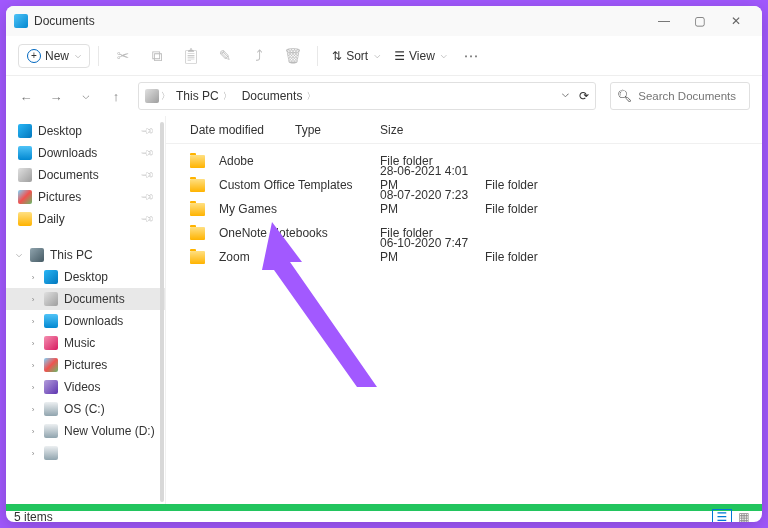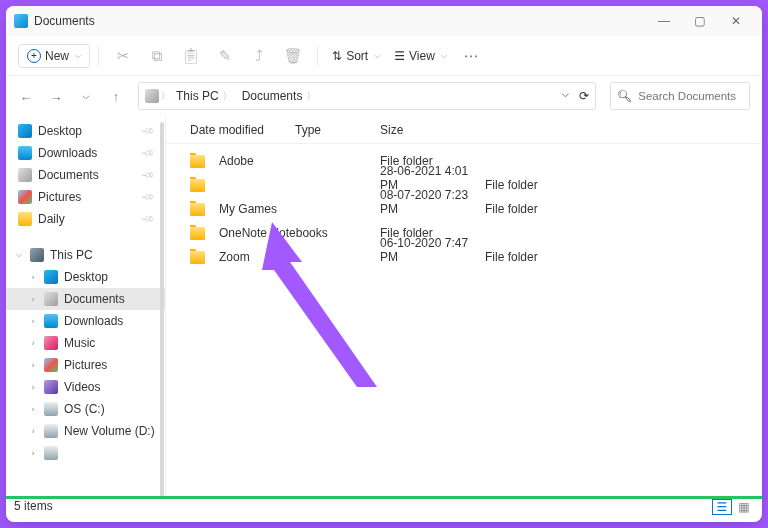--- a/index.html
+++ b/index.html
@@ -47,21 +47,21 @@
 .ic-drive{background:linear-gradient(#eceff1,#90a4ae)}
 .main{flex:1;display:flex;flex-direction:column}
 .colhead{height:28px;display:flex;align-items:center;border-bottom:1px solid #f0f0f0;padding-left:24px;color:#666;font-size:11.5px}
 .c-name{width:190px;display:flex;align-items:center;gap:6px}
 .c-date{width:105px}
 .c-type{width:85px}
 .c-size{width:60px}
 .row{height:24px;display:flex;align-items:flex-end;padding-left:24px;font-size:11.5px}
 .fic{width:15px;height:13px;background:linear-gradient(#ffe082,#ffb300);border-radius:1px;margin-right:8px;position:relative}
 .fic:before{content:'';position:absolute;top:-2px;left:0;width:6px;height:2px;background:#ffb300;border-radius:1px 1px 0 0}
-.statusbar{height:26px;border-top:3px solid #22c55e;display:flex;align-items:flex-start;padding:0 8px;font-size:11px;color:#666}
+.statusbar{height:18px;border-top:7px solid #22c55e;display:flex;align-items:center;padding:0 8px;font-size:11px;color:#666}
 .statusbar .spacer{flex:1}
 .viewbtn{width:20px;height:16px;display:flex;align-items:center;justify-content:center;color:#888;margin-left:2px}
 .viewbtn.act{border:1px solid #0078d4;color:#0078d4}
 .arrow{position:absolute;left:242px;top:222px;pointer-events:none}
 </style>
 </head>
 <body>
 
 <div class="window">
 
@@ -223,20 +223,21 @@
       <div class="c-name">
               <div class="fic"></div>
               <span>Adobe</span>
             </div>
       <div class="c-type">File folder</div>
       <div class="c-size"></div>
     </div>
           <div class="row">
       <div class="c-name">
               <div class="fic"></div>
+              <span>Custom Office Templates</span>
             </div>
       <div class="c-date">28-06-2021 4:01 PM</div>
       <div class="c-type">File folder</div>
       <div class="c-size"></div>
     </div>
           <div class="row">
       <div class="c-name">
               <div class="fic"></div>
               <span>My Games</span>
             </div>

